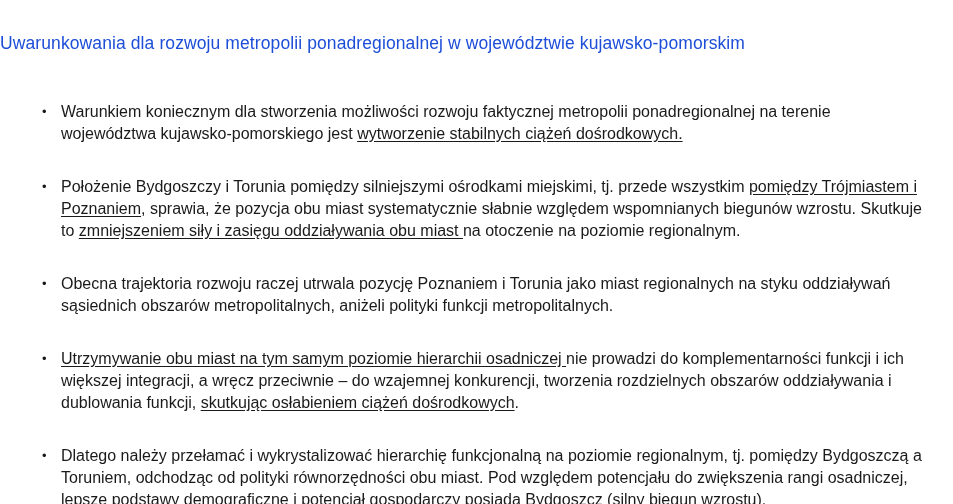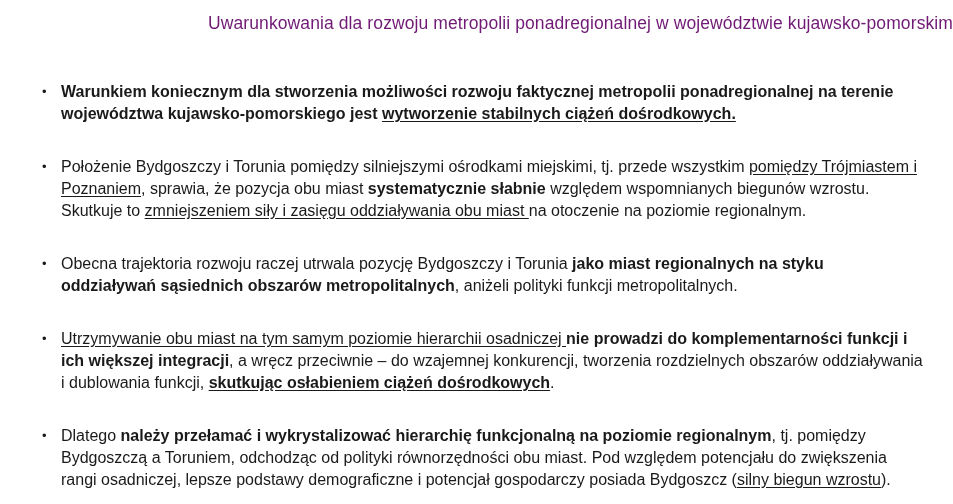--- a/index.html
+++ b/index.html
@@ -8,26 +8,26 @@
     background: #ffffff;
     overflow: hidden;
     font-family: "Liberation Sans", sans-serif;
   }
   .slide {
     width: 953px; height: 504px;
     background: #ffffff;
     position: relative;
   }
   .slide-title {
-    padding-top: 12px;
-    text-align: right;
+    padding-top: 32px;
+    text-align: left;
     font-size: 17.5px;
     line-height: 23px;
     font-weight: 400;
-    color: #701a75;
+    color: #1d4ed8;
     letter-spacing: 0.1px;
   }
   .bullet-list {
     list-style: none;
     margin: 46px 30px 0 42px;
   }
   .bullet-item {
     display: flex;
     align-items: flex-start;
     margin-bottom: 31px;
@@ -39,40 +39,40 @@
     flex: none;
     width: 19px;
     font-size: 13px;
     line-height: 22px;
     color: #1a1a1a;
   }
   .bullet-content {
     flex: 1 1 auto;
     max-width: 862px;
   }
-  .run-b { font-weight: 700; margin-top: 8px; }
+  .run-b { font-weight: 400; margin-top: 8px; }
   .run-u { text-decoration: underline; text-underline-offset: 2px; }
 </style>
 </head>
 <body>
 
 <div class="slide">
   <div class="slide-title">Uwarunkowania dla rozwoju metropolii ponadregionalnej w województwie kujawsko-pomorskim</div>
   <ul class="bullet-list">
       <li class="bullet-item">
         <span class="bullet-marker">•</span>
         <span class="bullet-content"><span class="run-b">Warunkiem koniecznym dla stworzenia możliwości rozwoju faktycznej metropolii ponadregionalnej na terenie województwa kujawsko-pomorskiego jest </span><span class="run-b run-u">wytworzenie stabilnych ciążeń dośrodkowych.</span></span>
       </li>
       <li class="bullet-item">
         <span class="bullet-marker">•</span>
         <span class="bullet-content"><span>Położenie Bydgoszczy i Torunia pomiędzy silniejszymi ośrodkami miejskimi, tj. przede wszystkim </span><span class="run-u">pomiędzy Trójmiastem i Poznaniem</span><span>, sprawia, że pozycja obu miast </span><span class="run-b">systematycznie słabnie</span><span> względem wspomnianych biegunów wzrostu. Skutkuje to </span><span class="run-u">zmniejszeniem siły i zasięgu oddziaływania obu miast </span><span>na otoczenie na poziomie regionalnym.</span></span>
       </li>
       <li class="bullet-item">
         <span class="bullet-marker">•</span>
-        <span class="bullet-content"><span>Obecna trajektoria rozwoju raczej utrwala pozycję Bydgoszczy i Torunia </span><span class="run-b">jako miast regionalnych na styku oddziaływań sąsiednich obszarów metropolitalnych</span><span>, aniżeli polityki funkcji metropolitalnych.</span></span>
+        <span class="bullet-content"><span>Obecna trajektoria rozwoju raczej utrwala pozycję Poznaniem i Torunia </span><span class="run-b">jako miast regionalnych na styku oddziaływań sąsiednich obszarów metropolitalnych</span><span>, aniżeli polityki funkcji metropolitalnych.</span></span>
       </li>
       <li class="bullet-item">
         <span class="bullet-marker">•</span>
         <span class="bullet-content"><span class="run-u">Utrzymywanie obu miast na tym samym poziomie hierarchii osadniczej </span><span class="run-b">nie prowadzi do komplementarności funkcji i ich większej integracji</span><span>, a wręcz przeciwnie – do wzajemnej konkurencji, tworzenia rozdzielnych obszarów oddziaływania i dublowania funkcji, </span><span class="run-b run-u">skutkując osłabieniem ciążeń dośrodkowych</span><span>.</span></span>
       </li>
       <li class="bullet-item">
         <span class="bullet-marker">•</span>
         <span class="bullet-content"><span>Dlatego </span><span class="run-b">należy przełamać i wykrystalizować hierarchię funkcjonalną na poziomie regionalnym</span><span>, tj. pomiędzy Bydgoszczą a Toruniem, odchodząc od polityki równorzędności obu miast. Pod względem potencjału do zwiększenia rangi osadniczej, lepsze podstawy demograficzne i potencjał gospodarczy posiada Bydgoszcz (</span><span class="run-u">silny biegun wzrostu</span><span>).</span></span>
       </li>
     </ul>

